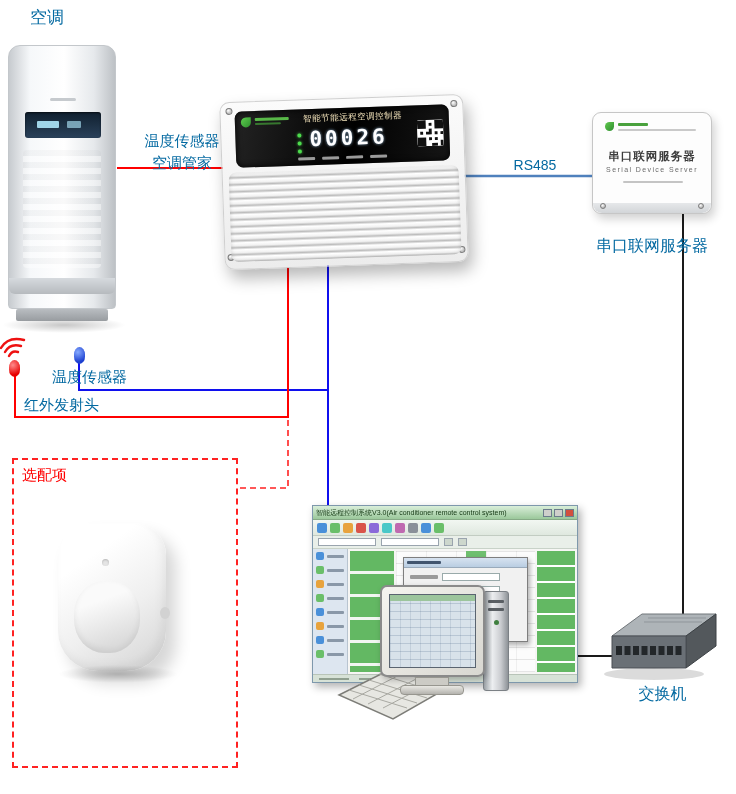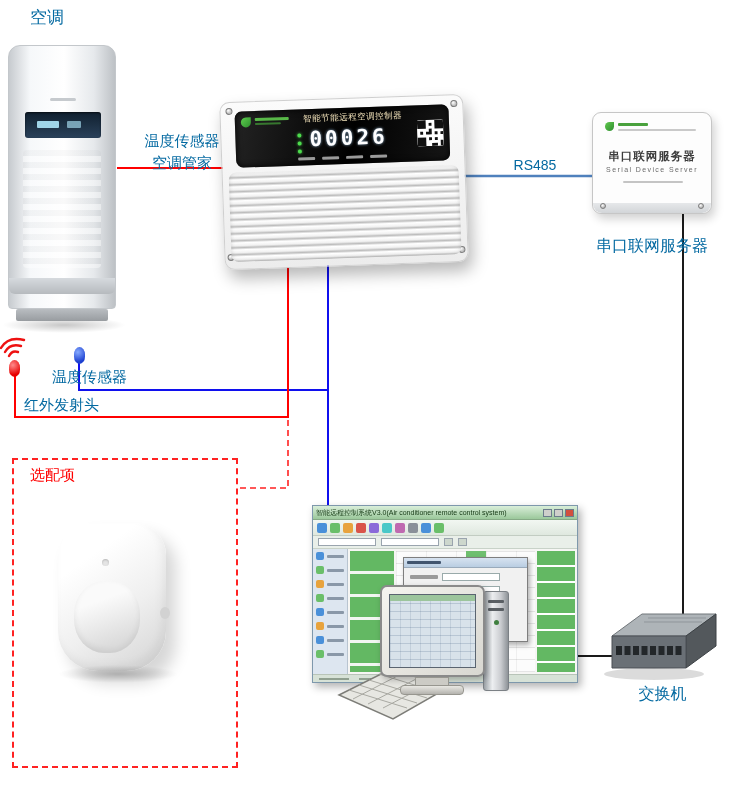--- a/index.html
+++ b/index.html
@@ -8,21 +8,21 @@
     position:relative; width:736px; height:794px; background:#fff;
     font-family:"Liberation Sans","DejaVu Sans",sans-serif; overflow:hidden;
   }
   svg.lines { position:absolute; left:0; top:0; z-index:1; pointer-events:none; }
   .lbl { position:absolute; z-index:4; color:#0369a1; font-size:15px; line-height:1.45; }
   .lbl.center { text-align:center; }
 
   
   .optional-box { position:absolute; left:12px; top:458px; width:226px; height:310px;
     border:2px dashed #ff2222; z-index:0; }
-  .optional-label { position:absolute; left:22px; top:466px; color:#ff0000; font-size:15px; z-index:4;margin-left:8px; }
+  .optional-label { position:absolute; left:22px; top:466px; color:#ff0000; font-size:15px; z-index:4; }
 
   
   .ac-unit { position:absolute; left:8px; top:45px; width:108px; height:278px; z-index:2; }
   .ac-body { position:absolute; inset:0 0 14px 0; border-radius:12px 12px 4px 4px;
     border:1px solid #c3c7cb;
     background:linear-gradient(90deg,#c7cbcf 0%,#f6f8fa 20%,#ffffff 52%,#e6e9ec 80%,#bdc1c5 100%); }
   .ac-brand { position:absolute; left:41px; top:52px; width:26px; height:3px; background:#c6cace; border-radius:2px; }
   .ac-display { position:absolute; left:16px; top:66px; width:76px; height:26px; border-radius:3px;
     background:linear-gradient(180deg,#10202f,#2a415a); box-shadow:inset 0 1px 2px rgba(0,0,0,.6); }
   .ac-display .dg { position:absolute; top:9px; height:7px; background:#9fd4e8; border-radius:1px; }

